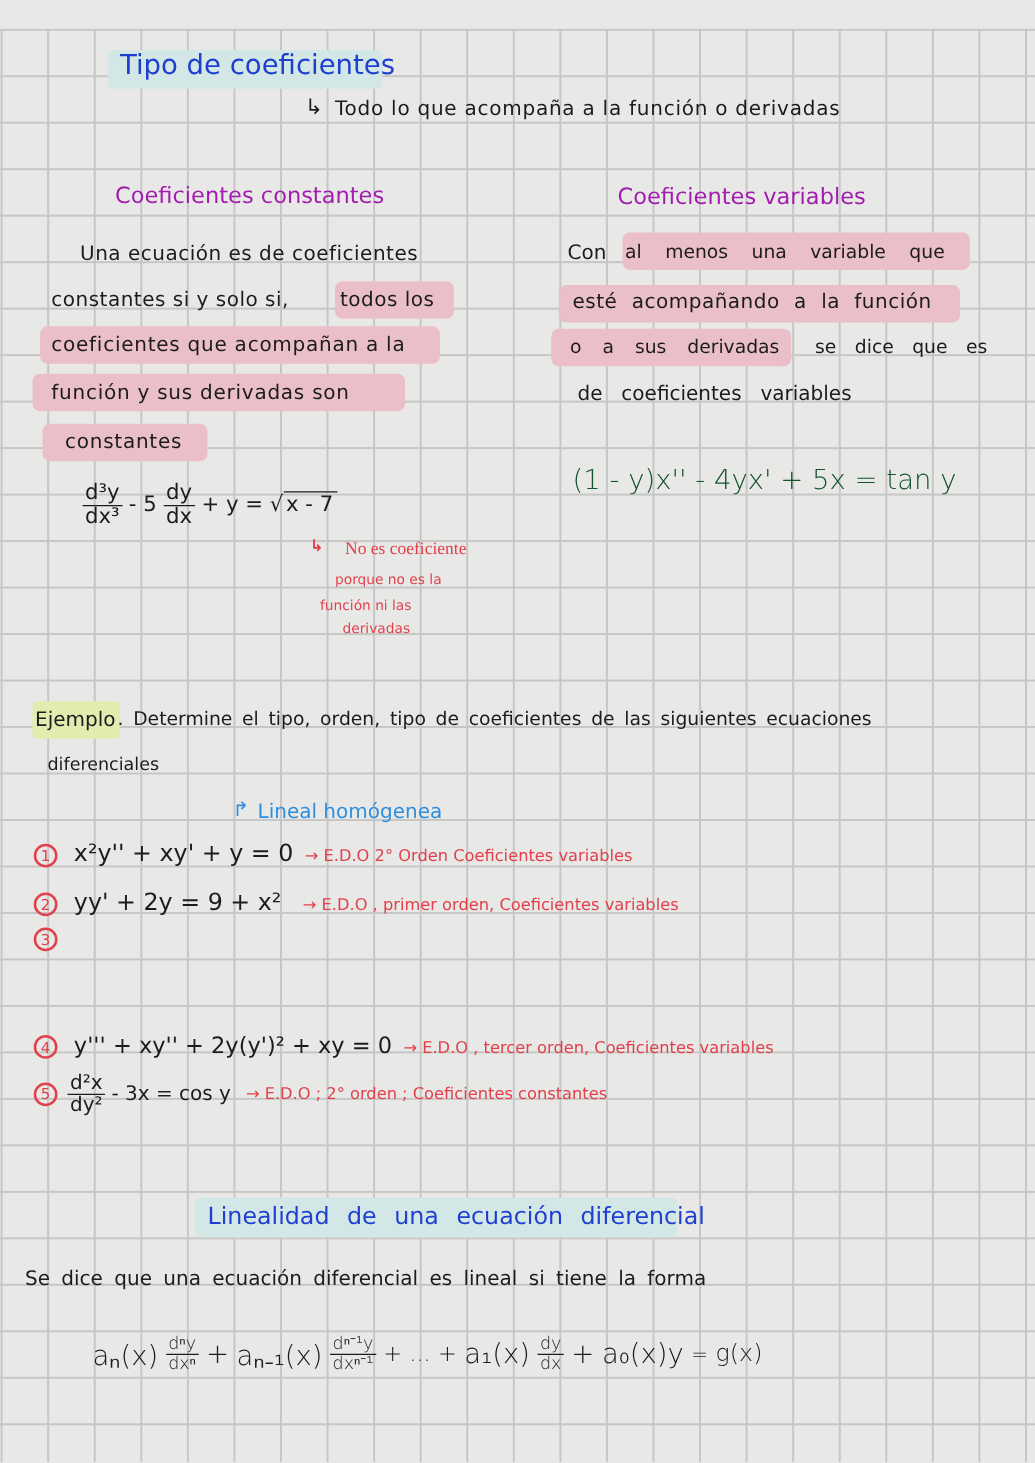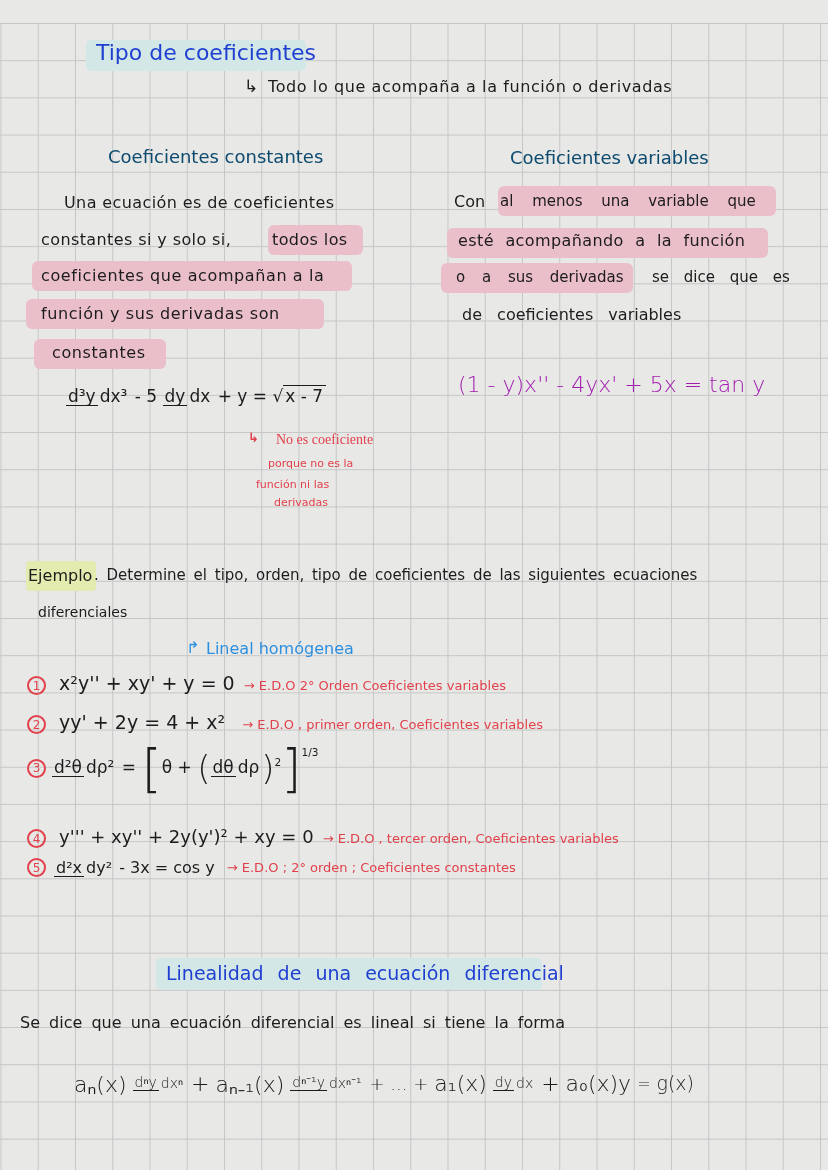--- a/index.html
+++ b/index.html
@@ -13,26 +13,26 @@
     background-image:
       linear-gradient(to right, #c6c6c6 1.2px, transparent 1.2px),
       linear-gradient(to bottom, #c6c6c6 1.2px, transparent 1.2px);
     background-size:37.25px 37.2px;
     background-position:0.5px 0;
   }
   .abs { position:absolute; white-space:nowrap;text-align:right; }
   .ink { color:#1c1c1c; }
   .blue { color:#1f3fd1; }
   .lblue { color:#2d8fe0; }
-  .pink { color:#0c4a6e;margin-left:16px; }
+  .pink { color:#a21caf; }
   .red { color:#e2414b; }
   .hl-pink { position:absolute; background:#eabfca; border-radius:6px; }
   .hl-teal { position:absolute; background:#d3e8e6; border-radius:5px; }
   .hl-yellow { position:absolute; background:#e3ebae; border-radius:4px; }
-  .frac { display:inline-flex; flex-direction:row; align-items:center; vertical-align:middle; line-height:1.05; }
+  .frac { display:inline-flex; flex-direction:column; align-items:center; vertical-align:middle; line-height:1.05; }
   .frac .num { border-bottom:1.5px solid currentColor; padding:0 2px; }
   .frac .den { padding:0 2px; }
   sup { font-size:0.62em; vertical-align:0.65em; line-height:0; }
   .circ {
     display:inline-flex; align-items:center; justify-content:center;
     width:19px; height:19px; border:2px solid #e2414b; border-radius:50%;
     color:#e2414b; font-size:12px; vertical-align:middle; box-sizing:border-box;
   }
   .sqrt { border-top:1.5px solid #1c1c1c; padding:0 3px 0 2px; }
   .brack { font-size:52px; font-weight:200; vertical-align:middle; line-height:1; }
@@ -94,56 +94,44 @@
 
 <div class="hl-pink" style="left:447px;top:228px;width:321px;height:30px;"></div>
 <div class="abs ink" style="left:458px;top:231px;font-size:16px;letter-spacing:0.4px;word-spacing:6px;">esté acompañando a la función</div>
 
 <div class="hl-pink" style="left:441px;top:263px;width:192px;height:30px;"></div>
 <div class="abs ink" style="left:456px;top:268px;font-size:15px;word-spacing:12px;">o a sus derivadas</div>
 <div class="abs ink" style="left:652px;top:268px;font-size:15px;word-spacing:10px;">se dice que es</div>
 
 <div class="abs ink" style="left:462px;top:305px;font-size:16px;word-spacing:10px;">de coeficientes variables</div>
 
-<div class="abs ink" style="left:458px;top:372px;font-size:22px;font-weight:200;color:#a21caf;">(1 - y)x'' - 4yx' + 5x = tan y</div>
+<div class="abs ink" style="left:458px;top:372px;font-size:22px;font-weight:200;color:#14532d;">(1 - y)x'' - 4yx' + 5x = tan y</div>
 
 <div class="hl-yellow" style="left:26px;top:561px;width:70px;height:30px;"></div>
 <div class="abs ink" style="left:28px;top:566px;font-size:16px;">Ejemplo</div>
 <div class="abs ink" style="left:94px;top:566px;font-size:15px;word-spacing:3px;">. Determine el tipo, orden, tipo de coeficientes de las siguientes ecuaciones</div>
 <div class="abs ink" style="left:38px;top:604px;font-size:14px;">diferenciales</div>
 
 <div class="abs lblue" style="left:186px;top:638px;font-size:16px;">↱</div>
 <div class="abs lblue" style="left:206px;top:639px;font-size:16px;">Lineal homógenea</div>
 
 <div class="abs" style="left:27px;top:672px;">
   <span class="circ">1</span>
   <span class="ink" style="font-size:19px;margin-left:8px;">x²y'' + xy' + y = 0</span>
   <span class="red" style="font-size:13px;margin-left:4px;">→ E.D.O  2° Orden  Coeficientes variables</span>
 </div>
 
 <div class="abs" style="left:27px;top:711px;">
   <span class="circ">2</span>
-  <span class="ink" style="font-size:19px;margin-left:8px;">yy' + 2y = 4 + x²</span>
+  <span class="ink" style="font-size:19px;margin-left:8px;">yy' + 2y = 9 + x²</span>
   <span class="red" style="font-size:13px;margin-left:12px;">→ E.D.O , primer orden, Coeficientes variables</span>
 </div>
 
 <div class="abs" style="left:27px;top:742px;display:flex;align-items:center;">
   <span class="circ">3</span>
-  <span class="ink" style="font-size:17px;margin-left:6px;">
-    <span class="frac">
-        <span class="num">d²θ</span>
-        <span class="den">dρ²</span>
-      </span>
-    <span>=</span>
-    <span class="brack">[</span><span>θ +</span>
-    <span class="paren">(</span><span class="frac">
-        <span class="num">dθ</span>
-        <span class="den">dρ</span>
-      </span><span class="paren">)</span><sup>2</sup><span class="brack">]</span><sup style="vertical-align:1.6em;">1/3</sup>
-  </span>
 </div>
 
 <div class="abs" style="left:27px;top:826px;">
   <span class="circ">4</span>
   <span class="ink" style="font-size:18px;margin-left:8px;">y''' + xy'' + 2y(y')² + xy = 0</span>
   <span class="red" style="font-size:13px;margin-left:4px;">→ E.D.O , tercer orden, Coeficientes variables</span>
 </div>
 
 <div class="abs" style="left:27px;top:858px;display:flex;align-items:center;">
   <span class="circ">5</span>

